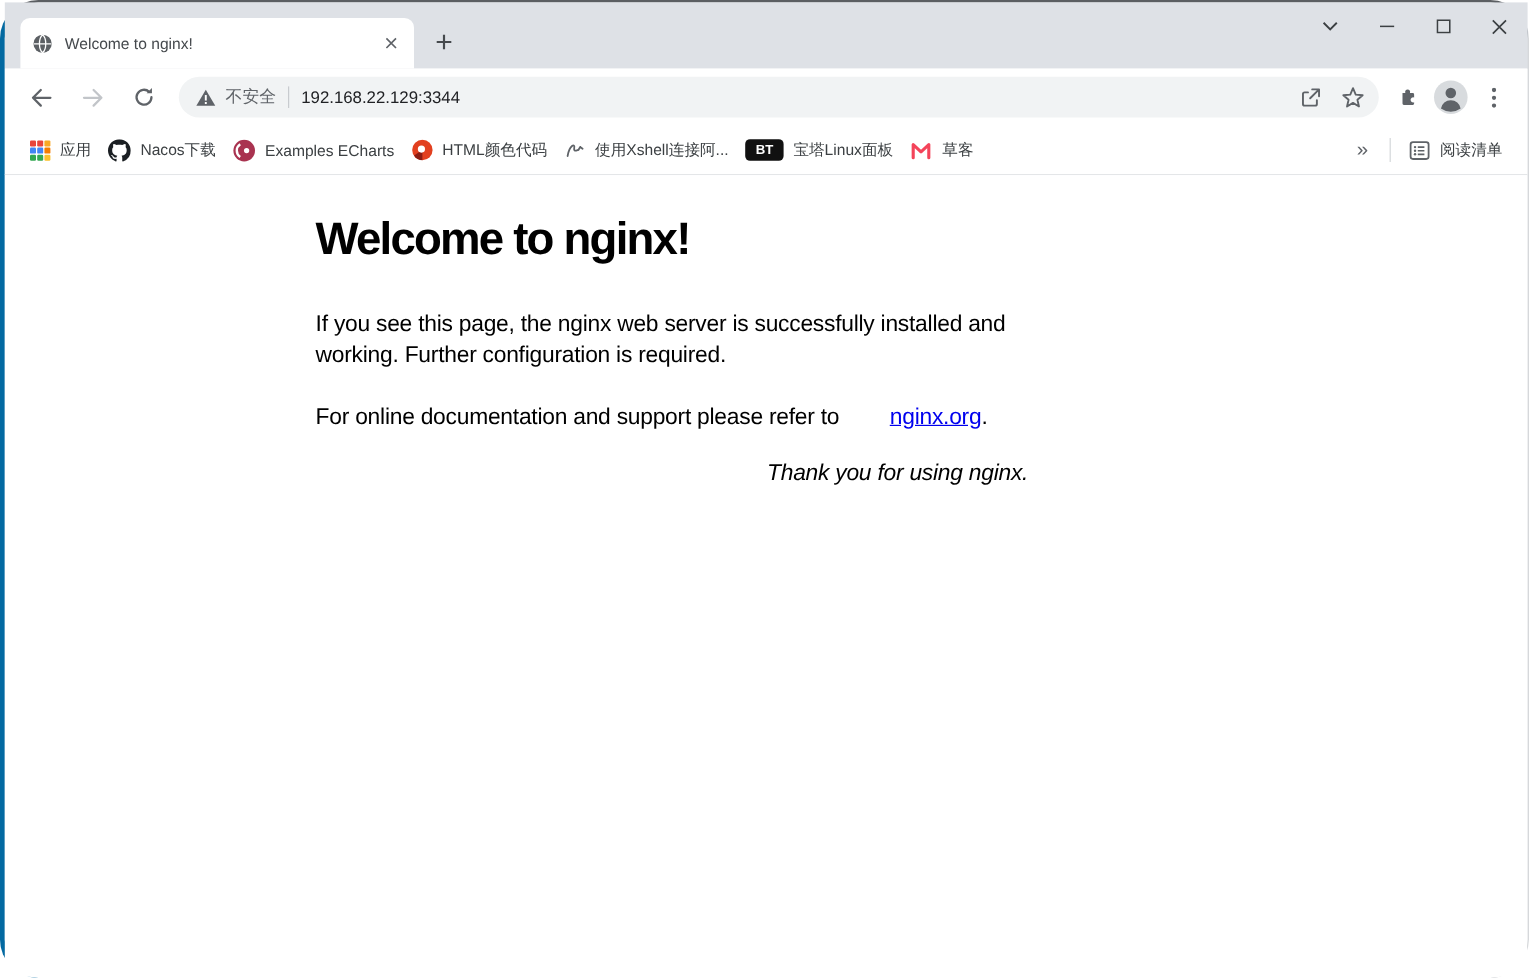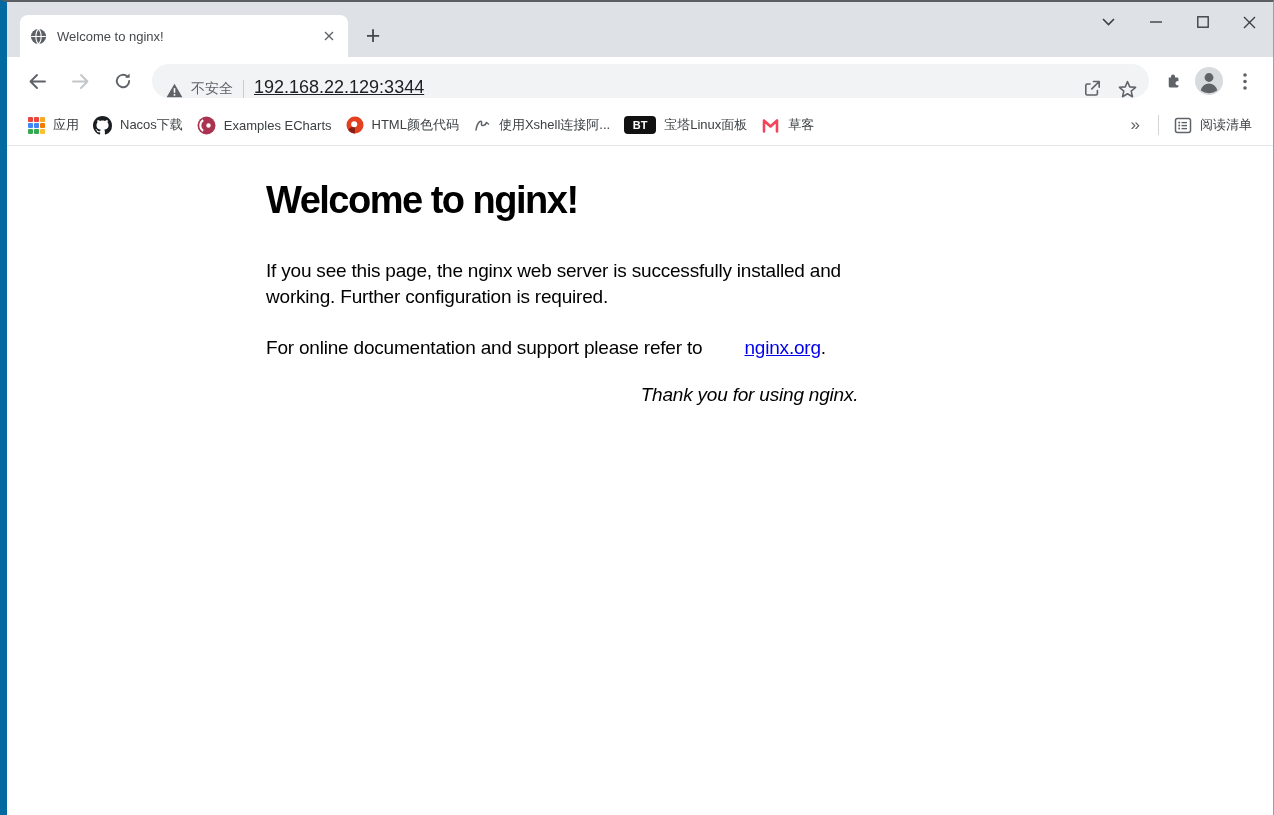--- a/index.html
+++ b/index.html
@@ -1,44 +1,44 @@
 <!DOCTYPE html>
 <html><head>
 <meta charset="utf-8">
 <style>
   * { margin:0; padding:0; box-sizing:border-box; }
   html,body { width:1274px; height:815px; overflow:hidden; }
   body { font-family:"Liberation Sans", sans-serif; background:#fff; }
 
   .browser { position:relative; width:1274px; height:815px; border-top:2px solid #5b5e62;
-             border-left:7px solid #0369a1; border-right:1px solid #9aa0a6; }
+             border-left:4px solid #0369a1; border-right:1px solid #9aa0a6;border-radius:32px; }
 
   
   .tabstrip { position:relative; height:55px; background:#dee1e6; }
   .tab { position:absolute; left:13px; bottom:0; width:328px; height:42px; background:#fff;
          border-radius:8px 8px 0 0; display:flex; align-items:center; padding:0 10px; }
   .tab-favicon { width:17px; height:17px; flex:0 0 auto; margin-right:10px; }
   .tab-title { font-size:13px; color:#45494d; flex:1 1 auto; white-space:nowrap; overflow:hidden; }
   .tab-close { width:18px; height:18px; display:flex; align-items:center; justify-content:center;
                border-radius:50%; cursor:pointer; }
   .new-tab { position:absolute; left:351px; bottom:7px; width:30px; height:30px; display:flex;
              align-items:center; justify-content:center; font-size:25px; font-weight:400;
              color:#45494d; border-radius:50%; cursor:pointer; line-height:1; }
   .win-controls { position:absolute; top:0; right:0; height:40px; display:flex; }
   .win-btn { width:47px; height:40px; display:flex; align-items:center; justify-content:center; cursor:pointer; }
 
   
   .toolbar { height:48px; background:#fff; display:flex; align-items:center; padding:0 10px 0 12px; }
   .nav-btn { width:36px; height:36px; border-radius:50%; display:flex; align-items:center;
              justify-content:center; flex:0 0 auto; cursor:pointer; margin-right:7px; }
   .omnibox { flex:1 1 auto; height:34px; background:#f1f3f4; border-radius:17px; display:flex;
-             align-items:flex-end; padding:0 12px 0 14px; margin:0 6px 0 4px; min-width:0; }
+             align-items:center; padding:0 12px 0 14px; margin:0 6px 0 4px; min-width:0; }
   .omni-sec { font-size:14px; color:#5f6368; margin:0 10px 0 8px; white-space:nowrap; }
   .omni-divider { width:1px; height:18px; background:#c8cbcf; margin-right:10px; }
-  .omni-url { font-size:18px; color:#202124; flex:1 1 auto; white-space:nowrap; overflow:hidden;text-decoration:underline; }
+  .omni-url { font-size:14px; color:#202124; flex:1 1 auto; white-space:nowrap; overflow:hidden; }
   .omni-actions { display:flex; align-items:center; gap:16px; margin-left:10px; }
   .tool-icon { width:36px; height:36px; display:flex; align-items:center; justify-content:center;
                flex:0 0 auto; cursor:pointer; }
 
   
   .bookmarks { height:41px; background:#fff; display:flex; align-items:center;
                padding:0 14px; border-bottom:1px solid #e4e6e8; }
   .bm-item { display:flex; align-items:center; gap:8px; padding:4px 7px; border-radius:6px;
              cursor:pointer; white-space:nowrap; }
   .bm-label { font-size:13px; color:#3c4043; }

